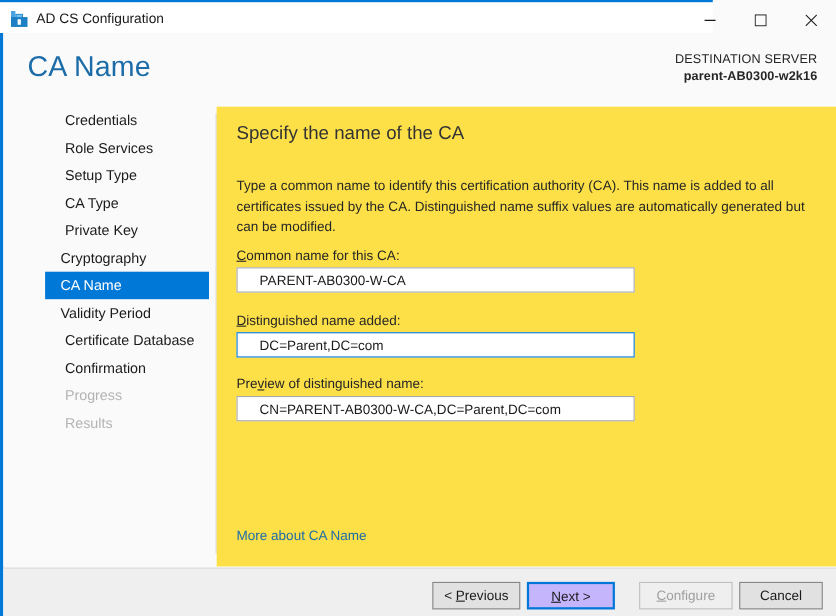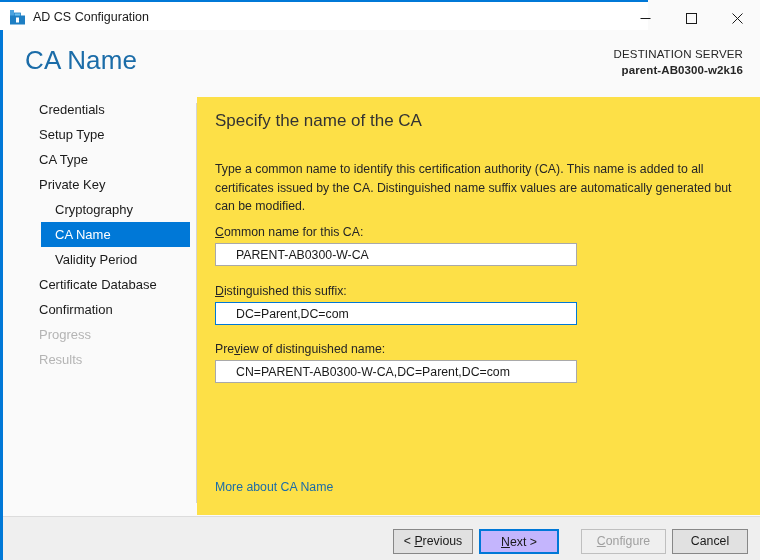--- a/index.html
+++ b/index.html
@@ -117,21 +117,21 @@
     left: 196px; top: 103px;
     width: 1px; height: 400px;
     background: #d4d4d4;
   }
   .nav-item {
     position: relative;
     height: 25px;
     line-height: 25px;
     font-size: 13px;
     color: #1a1a1a;
-    padding-left: 36px;
+    padding-left: 56px;
     white-space: nowrap;
     cursor: default;
     box-sizing: border-box;
   }
   .nav-item.sub { padding-left: 52px; }
   .nav-item.disabled { color: #b4b4b4; }
   .nav-item.selected {
     background: #0078d7;
     color: #ffffff;
     margin-left: 38px;
@@ -280,20 +280,21 @@
   <div id="header">
     <div id="page-title">CA Name</div>
     <div id="dest-block">
       <div id="dest-label">DESTINATION SERVER</div>
       <div id="dest-server">parent-AB0300-w2k16</div>
     </div>
   </div>
 
   <div id="sidebar">
       <div class="nav-item"><span>Credentials</span></div>
+      <div class="nav-item"><span>Role Services</span></div>
       <div class="nav-item"><span>Setup Type</span></div>
       <div class="nav-item"><span>CA Type</span></div>
       <div class="nav-item"><span>Private Key</span></div>
       <div class="nav-item sub"><span>Cryptography</span></div>
       <div class="nav-item sub selected"><span>CA Name</span></div>
       <div class="nav-item sub"><span>Validity Period</span></div>
       <div class="nav-item"><span>Certificate Database</span></div>
       <div class="nav-item"><span>Confirmation</span></div>
       <div class="nav-item disabled"><span>Progress</span></div>
       <div class="nav-item disabled"><span>Results</span></div>
@@ -303,21 +304,21 @@
   <div id="content">
     <div id="content-heading">Specify the name of the CA</div>
     <div id="content-desc">Type a common name to identify this certification authority (CA). This name is added to all certificates issued by the CA. Distinguished name suffix values are automatically generated but can be modified.</div>
 
     <label class="field-label" id="label-common">
       <span></span><u>C</u><span>ommon name for this CA:</span>
     </label>
     <input class="field-input" id="input-common" type="text" value="PARENT-AB0300-W-CA" style="">
 
     <label class="field-label" id="label-suffix">
-      <span></span><u>D</u><span>istinguished this suffix:</span>
+      <span></span><u>D</u><span>istinguished name added:</span>
     </label>
     <input class="field-input focused" id="input-suffix" type="text" autofocus="" value="DC=Parent,DC=com" style="">
 
     <label class="field-label" id="label-preview">
       <span>Pre</span><u>v</u><span>iew of distinguished name:</span>
     </label>
     <input class="field-input readonly" id="input-preview" type="text" readonly="" value="CN=PARENT-AB0300-W-CA,DC=Parent,DC=com" style="">
 
     <a id="more-link" href="#">More about CA Name</a>
   </div>

